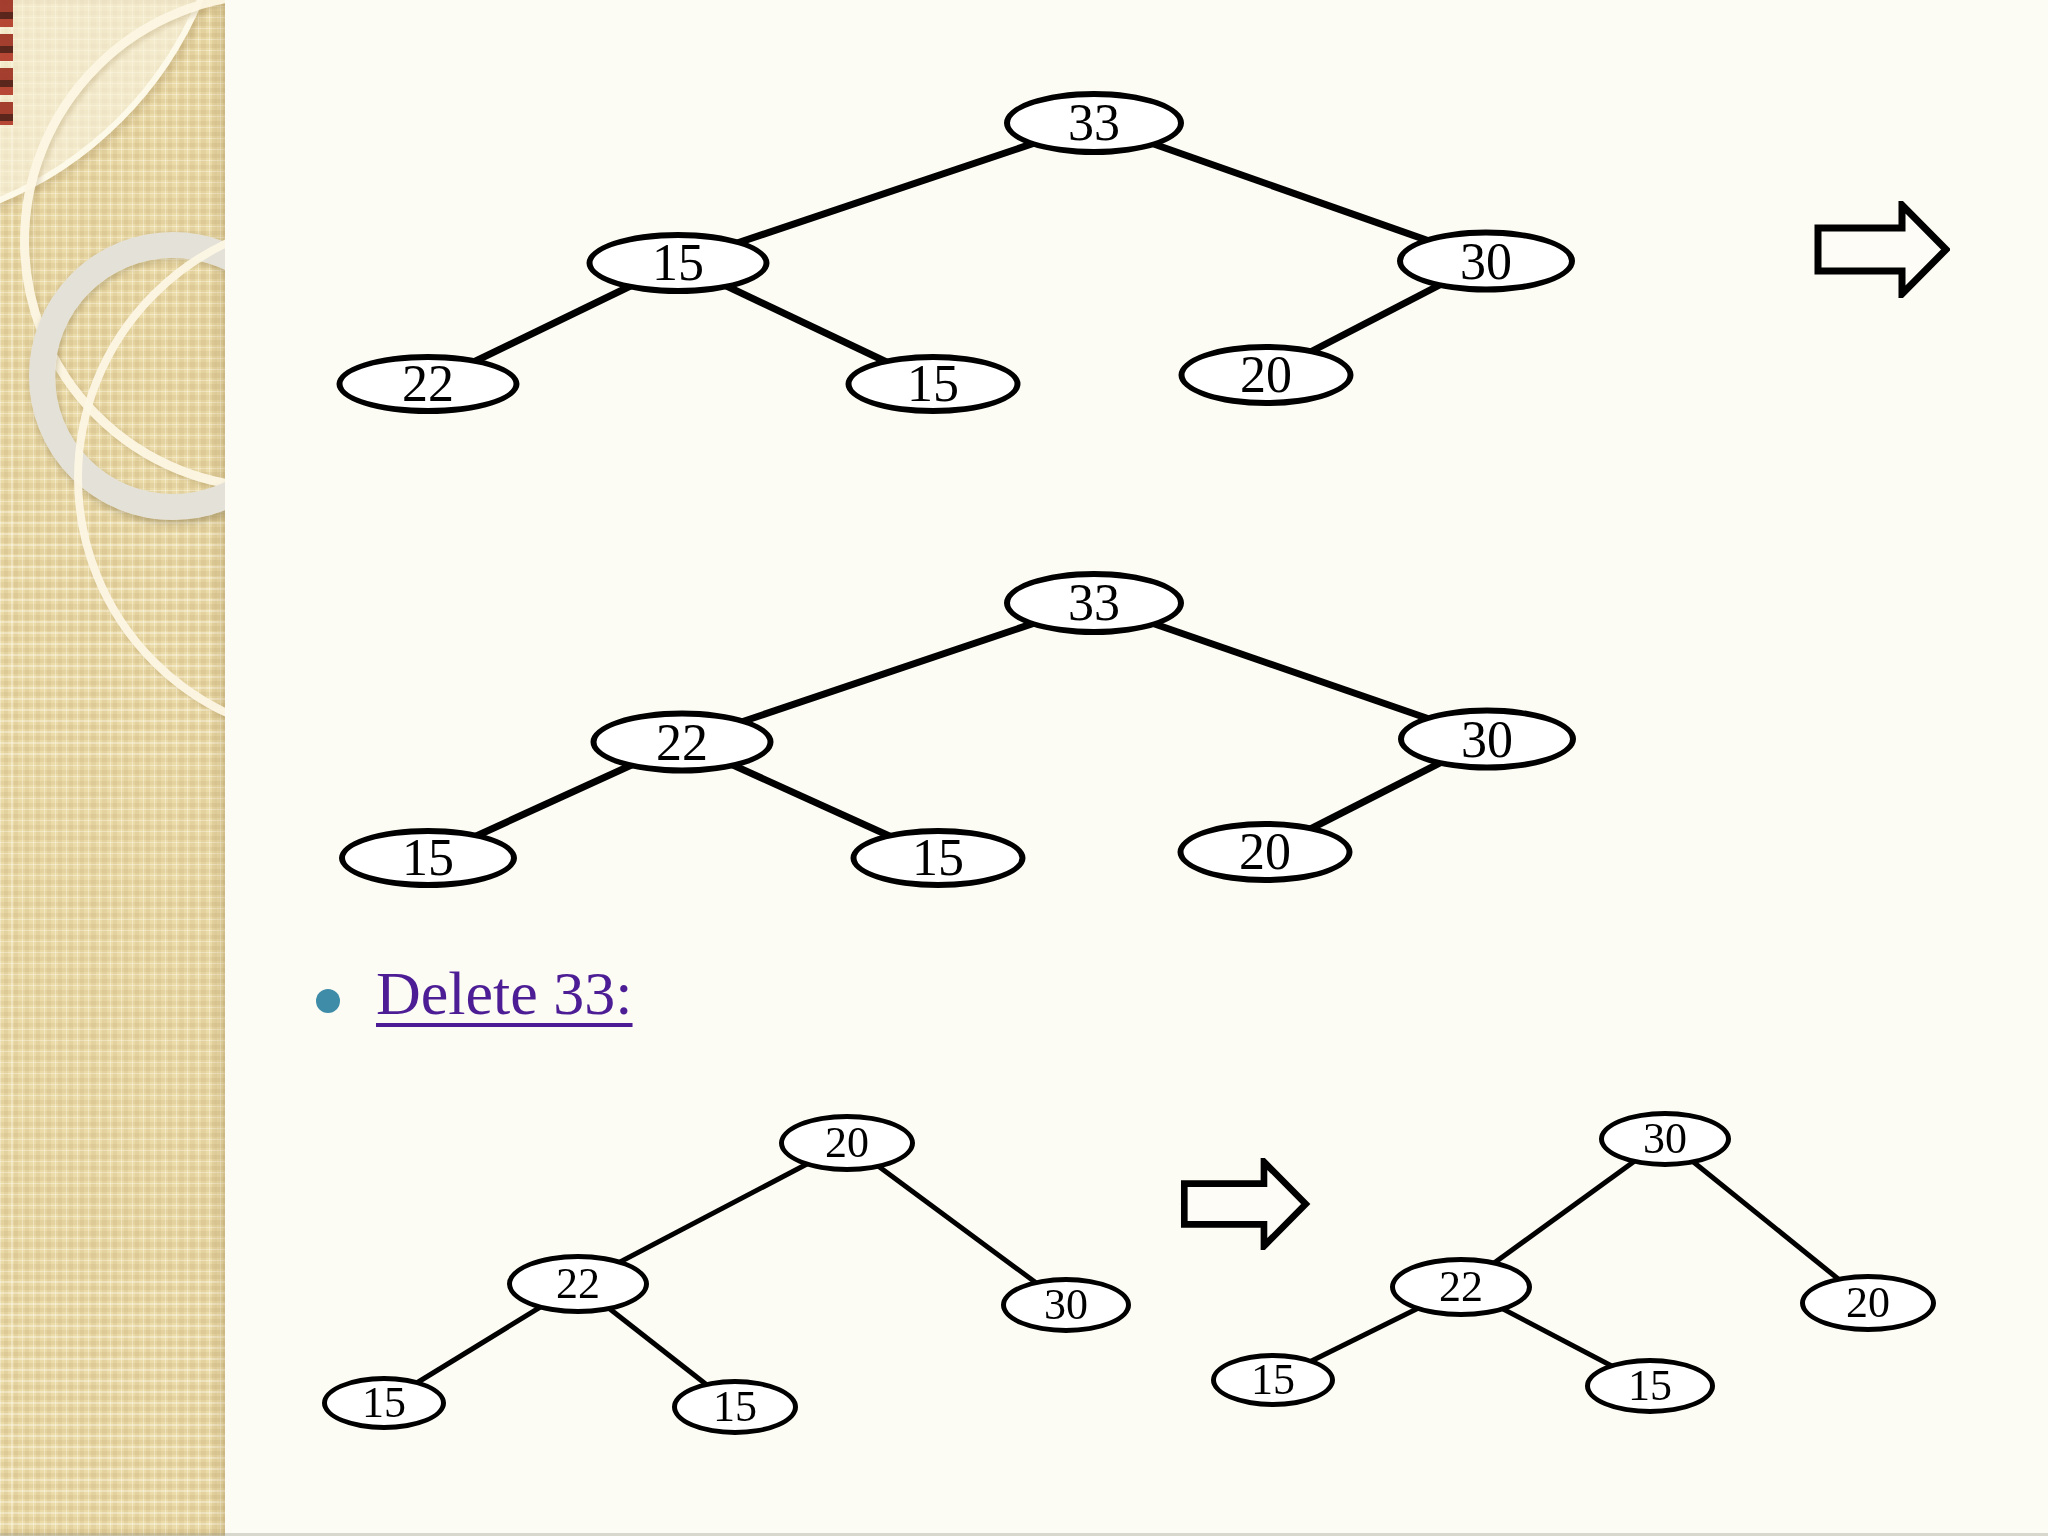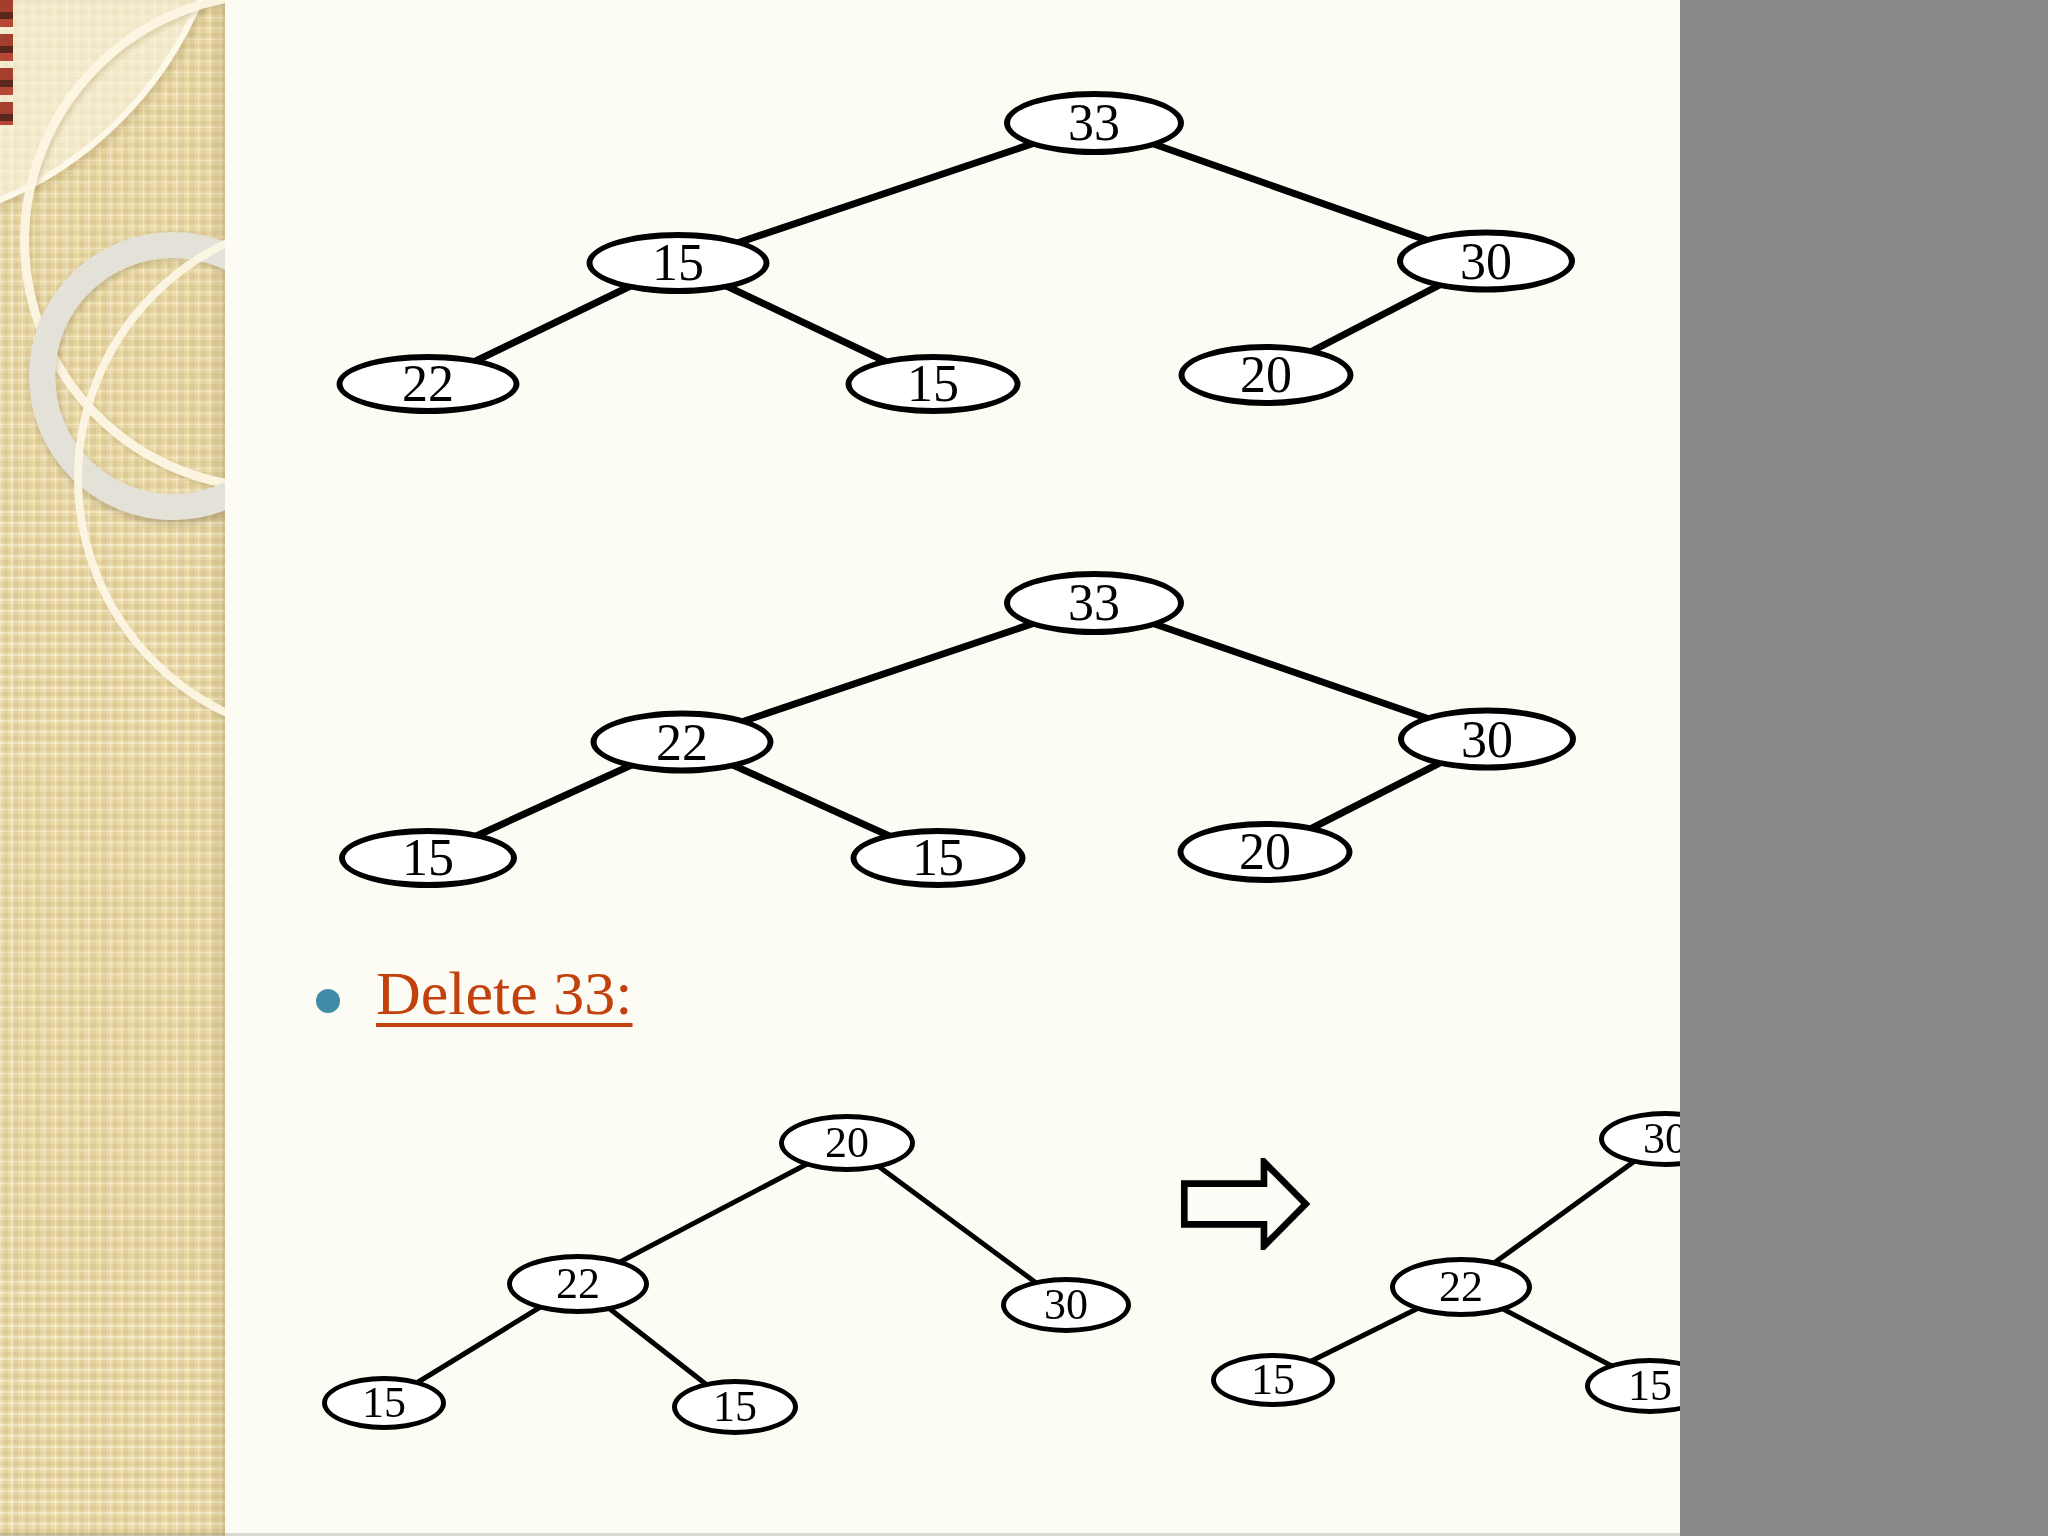--- a/index.html
+++ b/index.html
@@ -1,17 +1,17 @@
 <!DOCTYPE html>
 <html><head>
 <meta charset="utf-8">
 <style>
   html,body{margin:0;padding:0;background:#888;}
   .slide{
-    position:relative;width:1680px;height:1536px;overflow:hidden;
+    position:relative;width:2048px;height:1536px;overflow:hidden;
     background:#fcfbf4;
     font-family:"Liberation Serif", serif;
   }
   
   .sidebar{
     position:absolute;left:0;top:0;width:225px;height:1536px;overflow:hidden;
     background-color:#ebdba9;
     background-image:
       repeating-linear-gradient(0deg, rgba(255,252,240,.38) 0 1.5px, transparent 1.5px 11px),
       repeating-linear-gradient(90deg, rgba(255,252,240,.38) 0 1.5px, transparent 1.5px 11px),
@@ -57,21 +57,21 @@
   }
   .node.sm{border-width:5px;font-size:44px;}
   .arrow{position:absolute;z-index:2;}
   
   .bullet-dot{
     position:absolute;left:316px;top:989px;width:24px;height:24px;border-radius:50%;
     background:#3f8ca8;z-index:3;
   }
   .bullet-text{
     position:absolute;left:376px;top:958px;z-index:3;
-    font-size:62px;color:#c2410c;
+    font-size:62px;color:#4c1d95;
     text-decoration:underline;text-decoration-thickness:3.5px;text-underline-offset:9px;
   }
   .bottom-edge{position:absolute;left:0;right:0;bottom:0;height:3px;background:rgba(125,125,112,.28);z-index:4;}
 </style>
 </head>
 <body>
 
 <div class="slide">
 
   <div class="sidebar">

